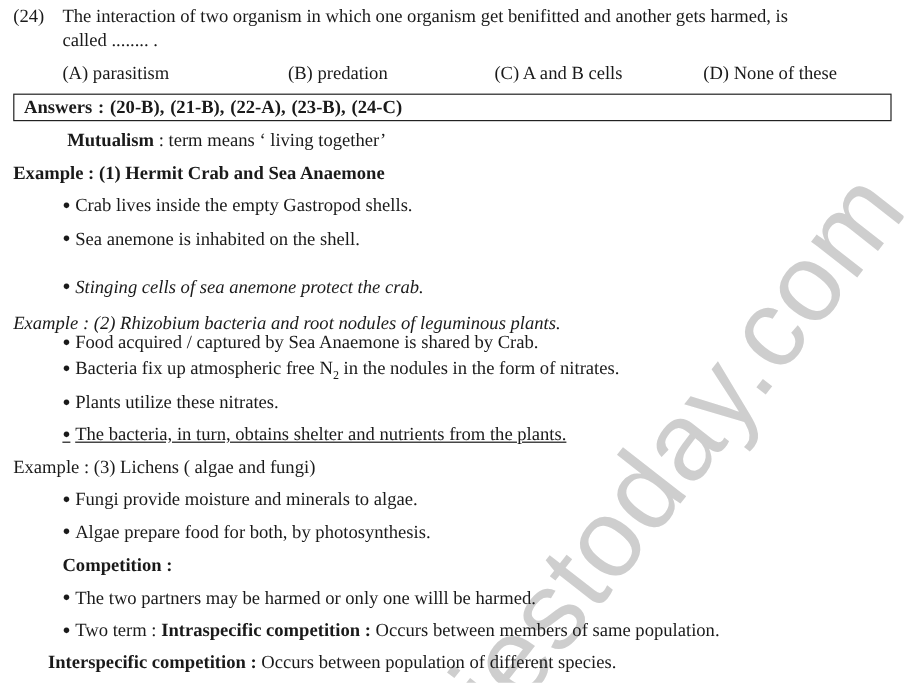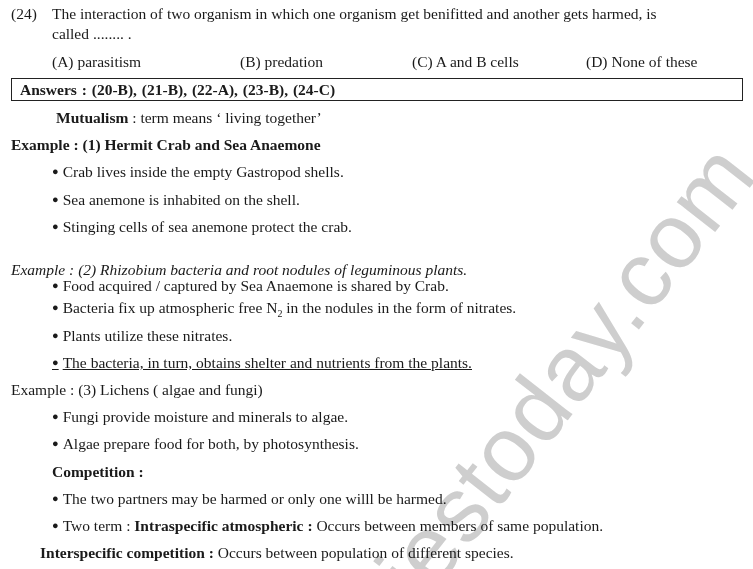--- a/index.html
+++ b/index.html
@@ -88,30 +88,30 @@
     <div class="answers-text">Answers : (20-B), (21-B), (22-A), (23-B), (24-C)</div>
   </div>
 
   <div class="line" style="top:108px; left:11px;margin-left:45px;">
     <span class="bold">Mutualism</span><span> : term means ‘ living together’</span>
   </div>
 
   <div class="line" style="top:135px; left:11px;font-weight:bold;">Example : (1) Hermit Crab and Sea Anaemone</div>
   <div class="line bullet" style="top:162px; left:52px;"><span>Crab lives inside the empty Gastropod shells.</span></div>
   <div class="line bullet" style="top:190px; left:52px;"><span>Sea anemone is inhabited on the shell.</span></div>
-  <div class="line bullet" style="top:217px; left:52px;"><span>Stinging cells of sea anemone protect the crab.</span></div>
+  <div class="line bullet" style="top:230px; left:52px;font-style:italic;"><span>Stinging cells of sea anemone protect the crab.</span></div>
   <div class="line bullet" style="top:244px; left:52px;margin-top:32px;"><span>Food acquired / captured by Sea Anaemone is shared by Crab.</span></div>
 
   <div class="line" style="top:260px; left:11px;font-style:italic;">Example : (2) Rhizobium bacteria and root nodules of leguminous plants.</div>
   <div class="line bullet" style="top:298px; left:52px;"><span>Bacteria fix up atmospheric free N</span><sub>2</sub><span> in the nodules in the form of nitrates.</span></div>
   <div class="line bullet" style="top:326px; left:52px;"><span>Plants utilize these nitrates.</span></div>
   <div class="line bullet" style="top:353px; left:52px;text-decoration:underline;"><span>The bacteria, in turn, obtains shelter and nutrients from the plants.</span></div>
 
   <div class="line" style="top:380px; left:11px;">Example : (3) Lichens ( algae and fungi)</div>
   <div class="line bullet" style="top:407px; left:52px;"><span>Fungi provide moisture and minerals to algae.</span></div>
   <div class="line bullet" style="top:434px; left:52px;"><span>Algae prepare food for both, by photosynthesis.</span></div>
 
   <div class="line bold" style="top:462px; left:52px;">Competition  :</div>
   <div class="line bullet" style="top:489px; left:52px;"><span>The two partners may be harmed or only one willl be harmed.</span></div>
-  <div class="line bullet" style="top:516px; left:52px;"><span>Two term : </span><span class="bold">Intraspecific atmospheric :</span><span> Occurs between members of same population.</span></div>
+  <div class="line bullet" style="top:516px; left:52px;"><span>Two term : </span><span class="bold">Intraspecific competition :</span><span> Occurs between members of same population.</span></div>
   <div class="line" style="top:543px; left:40px;"><span class="bold">Interspecific competition :</span><span> Occurs between population of different species.</span></div>
 
 </div>
 
 </body></html>

